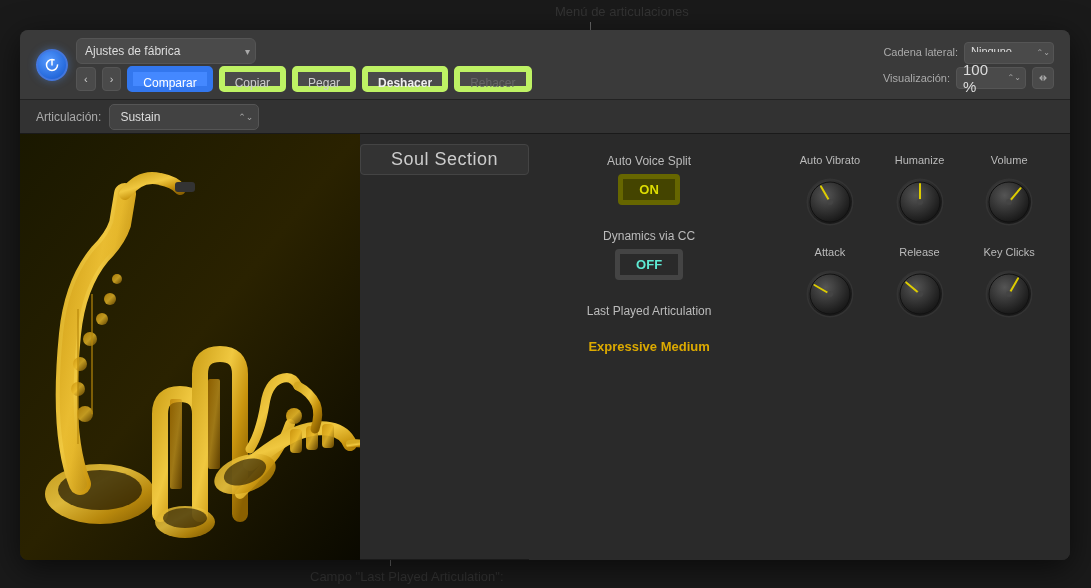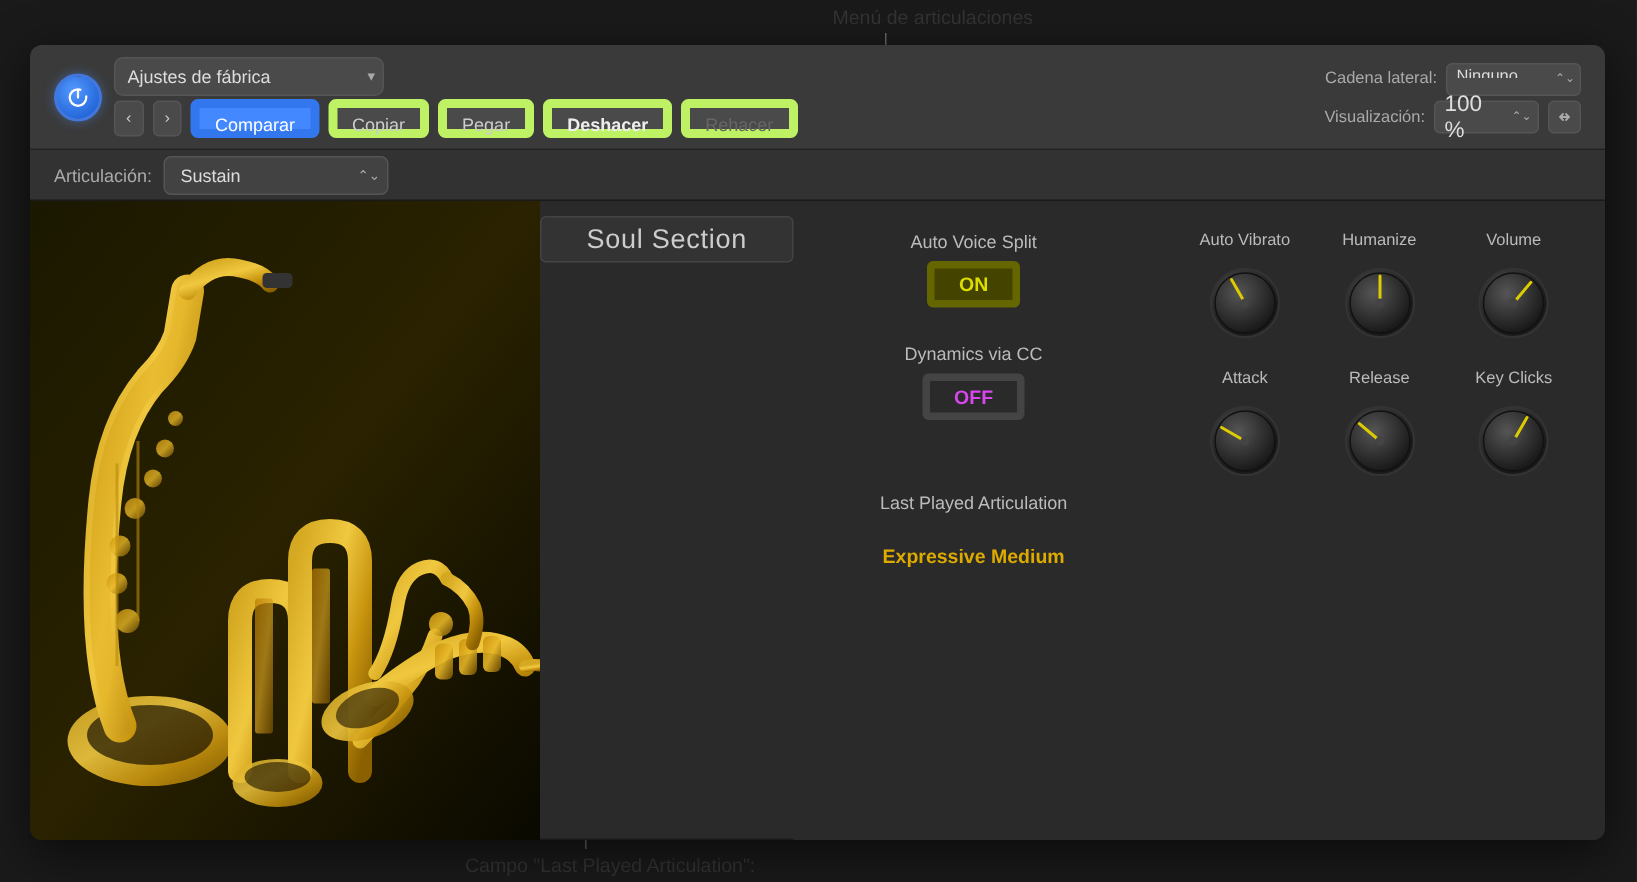--- a/index.html
+++ b/index.html
@@ -322,29 +322,28 @@
       min-width: 60px;
       text-align: center;
     }
     .toggle-btn.on {
       background: #444400;
       color: #dddd00;
       border-color: #666600;
     }
     .toggle-btn.off {
       background: #2a2a2a;
-      color: #d946ef;
+      color: #5eead4;
       border-color: #444;
     }
 
     .last-played-label {
       color: #bbb;
       font-size: 12px;
       text-align: center;
-      margin-top: 24px;
     }
     .last-played-value {
       color: #ddaa00;
       font-size: 13px;
       font-weight: 700;
       text-align: center;
       margin-top: 15px;
     }
 
     

